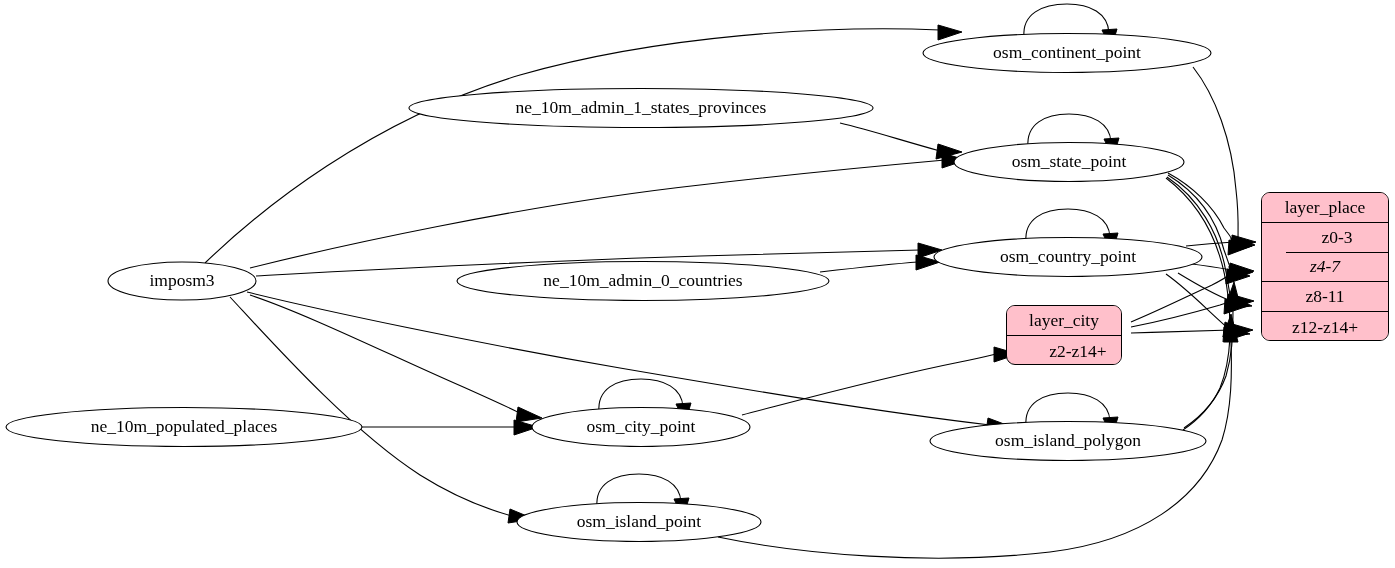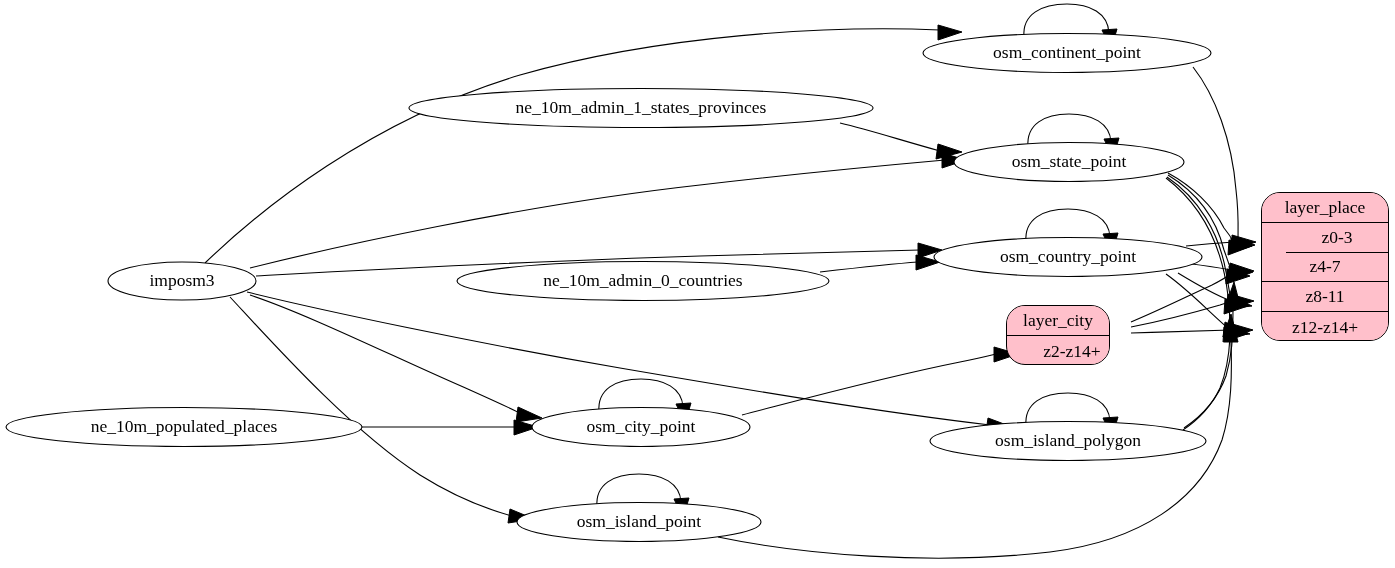--- a/index.html
+++ b/index.html
@@ -41,21 +41,21 @@
     font-family: "Liberation Serif", "DejaVu Serif", serif;
     font-size: 17.5px;
     fill: #000000;
     text-anchor: middle;
     dominant-baseline: middle;
   }
   .record-box {
     position: absolute;
     box-sizing: border-box;
     border: 1.2px solid #000000;
-    border-radius: 19px;
+    border-radius: 9px;
     background: #ffc0cb;
     overflow: hidden;
   }
   .record-row {
     box-sizing: border-box;
     display: flex;
     align-items: center;
     justify-content: center;
     font-family: "Liberation Serif", "DejaVu Serif", serif;
     font-size: 17.5px;
@@ -286,23 +286,23 @@
         <ellipse class="node-shape" cx="639" cy="522" rx="122" ry="19.5"></ellipse>
         <text class="node-label" x="639" y="523">osm_island_point</text>
       </g>
 
     </g>
   </svg>
 
   <div class="record-box" id="layer-place" style="left:1261px; top:192px; width:128px; height:149px;">
     <div class="record-row" style="height:29.8px;">layer_place</div>
     <div class="record-row" style="height:29.8px;margin-left:24px;">z0-3</div>
-    <div class="record-row" style="height:29.8px;">z4-7</div>
+    <div class="record-row" style="height:29.8px;font-style:italic;">z4-7</div>
     <div class="record-row" style="height:29.8px;">z8-11</div>
     <div class="record-row" style="height:29.8px;">z12-z14+</div>
   </div>
 
-  <div class="record-box" id="layer-city" style="left:1006px; top:305px; width:104px; height:60px;">
+  <div class="record-box" id="layer-city" style="left:1006px; top:305px; width:116px; height:60px;">
     <div class="record-row" style="height:30px;">layer_city</div>
     <div class="record-row" style="height:30px;margin-left:28px;">z2-z14+</div>
   </div>
 
 </div>
 
 </body></html>

